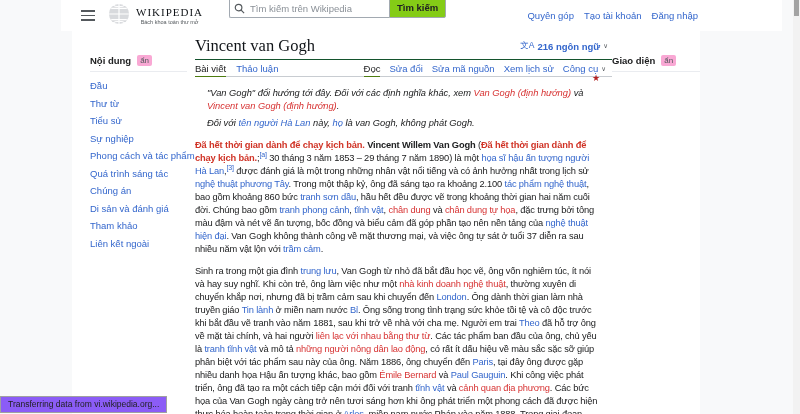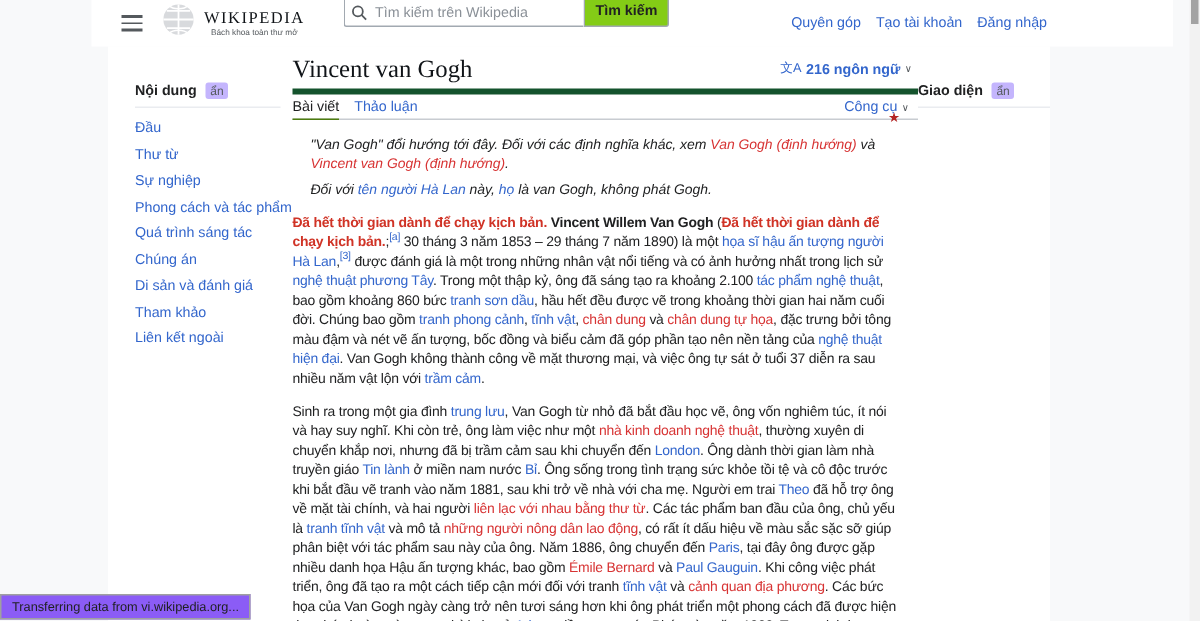--- a/index.html
+++ b/index.html
@@ -30,27 +30,27 @@
   .header-links { margin-left:auto; margin-right:84px; display:flex; gap:10px; font-size:9.5px; }
   .header-links a { color:#3366cc; text-decoration:none; cursor:pointer; white-space:nowrap; }
 
   
   .body-row { position:absolute; left:72px; top:31px; width:628px; bottom:0; background:#fff; display:flex; }
 
   .sidebar { width:123px; padding:24px 8px 0 18px; flex-shrink:0; }
   .sidebar-head { display:flex; align-items:center; gap:6px; padding-bottom:5px;
                   border-bottom:1px solid #eaecf0; margin-bottom:5px; }
   .sidebar-title { font-size:9.5px; font-weight:bold; color:#202122; }
-  .pill { font-size:8px; color:#54595d; background:#c4b5fd; border-radius:2px; padding:1px 3px; cursor:pointer; }
+  .pill { font-size:8px; color:#54595d; background:#f9a8d4; border-radius:2px; padding:1px 3px; cursor:pointer; }
   .toc { display:flex; flex-direction:column; }
   .toc a { font-size:9.5px; color:#3366cc; text-decoration:none; line-height:17.5px; cursor:pointer; white-space:nowrap; }
 
   .article { width:417px; flex-shrink:0; position:relative; padding-top:3px; }
   .article-head { display:flex; justify-content:space-between; align-items:center;
-                  border-bottom:4px solid #14532d; padding:2px 4px 3px 0; }
+                  border-bottom:1px solid #14532d; padding:2px 4px 3px 0; }
   h1.page-title { font-family:"Liberation Serif", serif; font-weight:normal; font-size:16.5px; color:#101418; }
   .lang-button { display:flex; align-items:center; gap:3px; color:#3366cc; font-size:9.5px;
                  font-weight:bold; cursor:pointer; }
   .lang-icon { font-size:8.5px; font-weight:normal; }
   .chev { font-size:6.5px; color:#54595d; font-weight:normal; }
   .tabs-row { display:flex; align-items:flex-end; border-bottom:1px solid #c8ccd1;
               height:17px; padding-right:6px; font-size:9.5px; }
   .tabs-left { display:flex; gap:10px; }
   .tabs-right { display:flex; gap:9px; margin-left:auto; align-items:flex-end; }
   .tab { color:#3366cc; text-decoration:none; cursor:pointer; padding-bottom:2px; white-space:nowrap; }
@@ -122,20 +122,21 @@
   <div class="body-row">
 
     <aside class="sidebar">
       <div class="sidebar-head">
         <span class="sidebar-title">Nội dung</span>
         <span class="pill">ẩn</span>
       </div>
       <nav class="toc">
           <a class="">Đầu</a>
           <a class="">Thư từ</a>
+          <a class="">Tiểu sử</a>
           <a class="">Sự nghiệp</a>
           <a class="">Phong cách và tác phẩm</a>
           <a class="">Quá trình sáng tác</a>
           <a class="">Chúng án</a>
           <a class="">Di sản và đánh giá</a>
           <a class="">Tham khảo</a>
           <a class="">Liên kết ngoài</a>
         </nav>
     </aside>
 
@@ -148,20 +149,26 @@
           <span class="chev">∨</span>
         </span>
       </div>
 
       <div class="tabs-row">
         <div class="tabs-left">
             <a class="tab active">Bài viết</a>
             <a class="tab">Thảo luận</a>
           </div>
         <div class="tabs-right">
+          <span style="display:flex;gap:9px;">
+              <a class="tab active">Đọc</a>
+              <a class="tab">Sửa đổi</a>
+              <a class="tab">Sửa mã nguồn</a>
+              <a class="tab">Xem lịch sử</a>
+            </span>
           <span class="tools-button">
             <span>Công cụ</span>
             <span class="chev">∨</span>
           </span>
         </div>
       </div>
 
       <div class="indicator">★</div>
 
       <div class="article-content">

